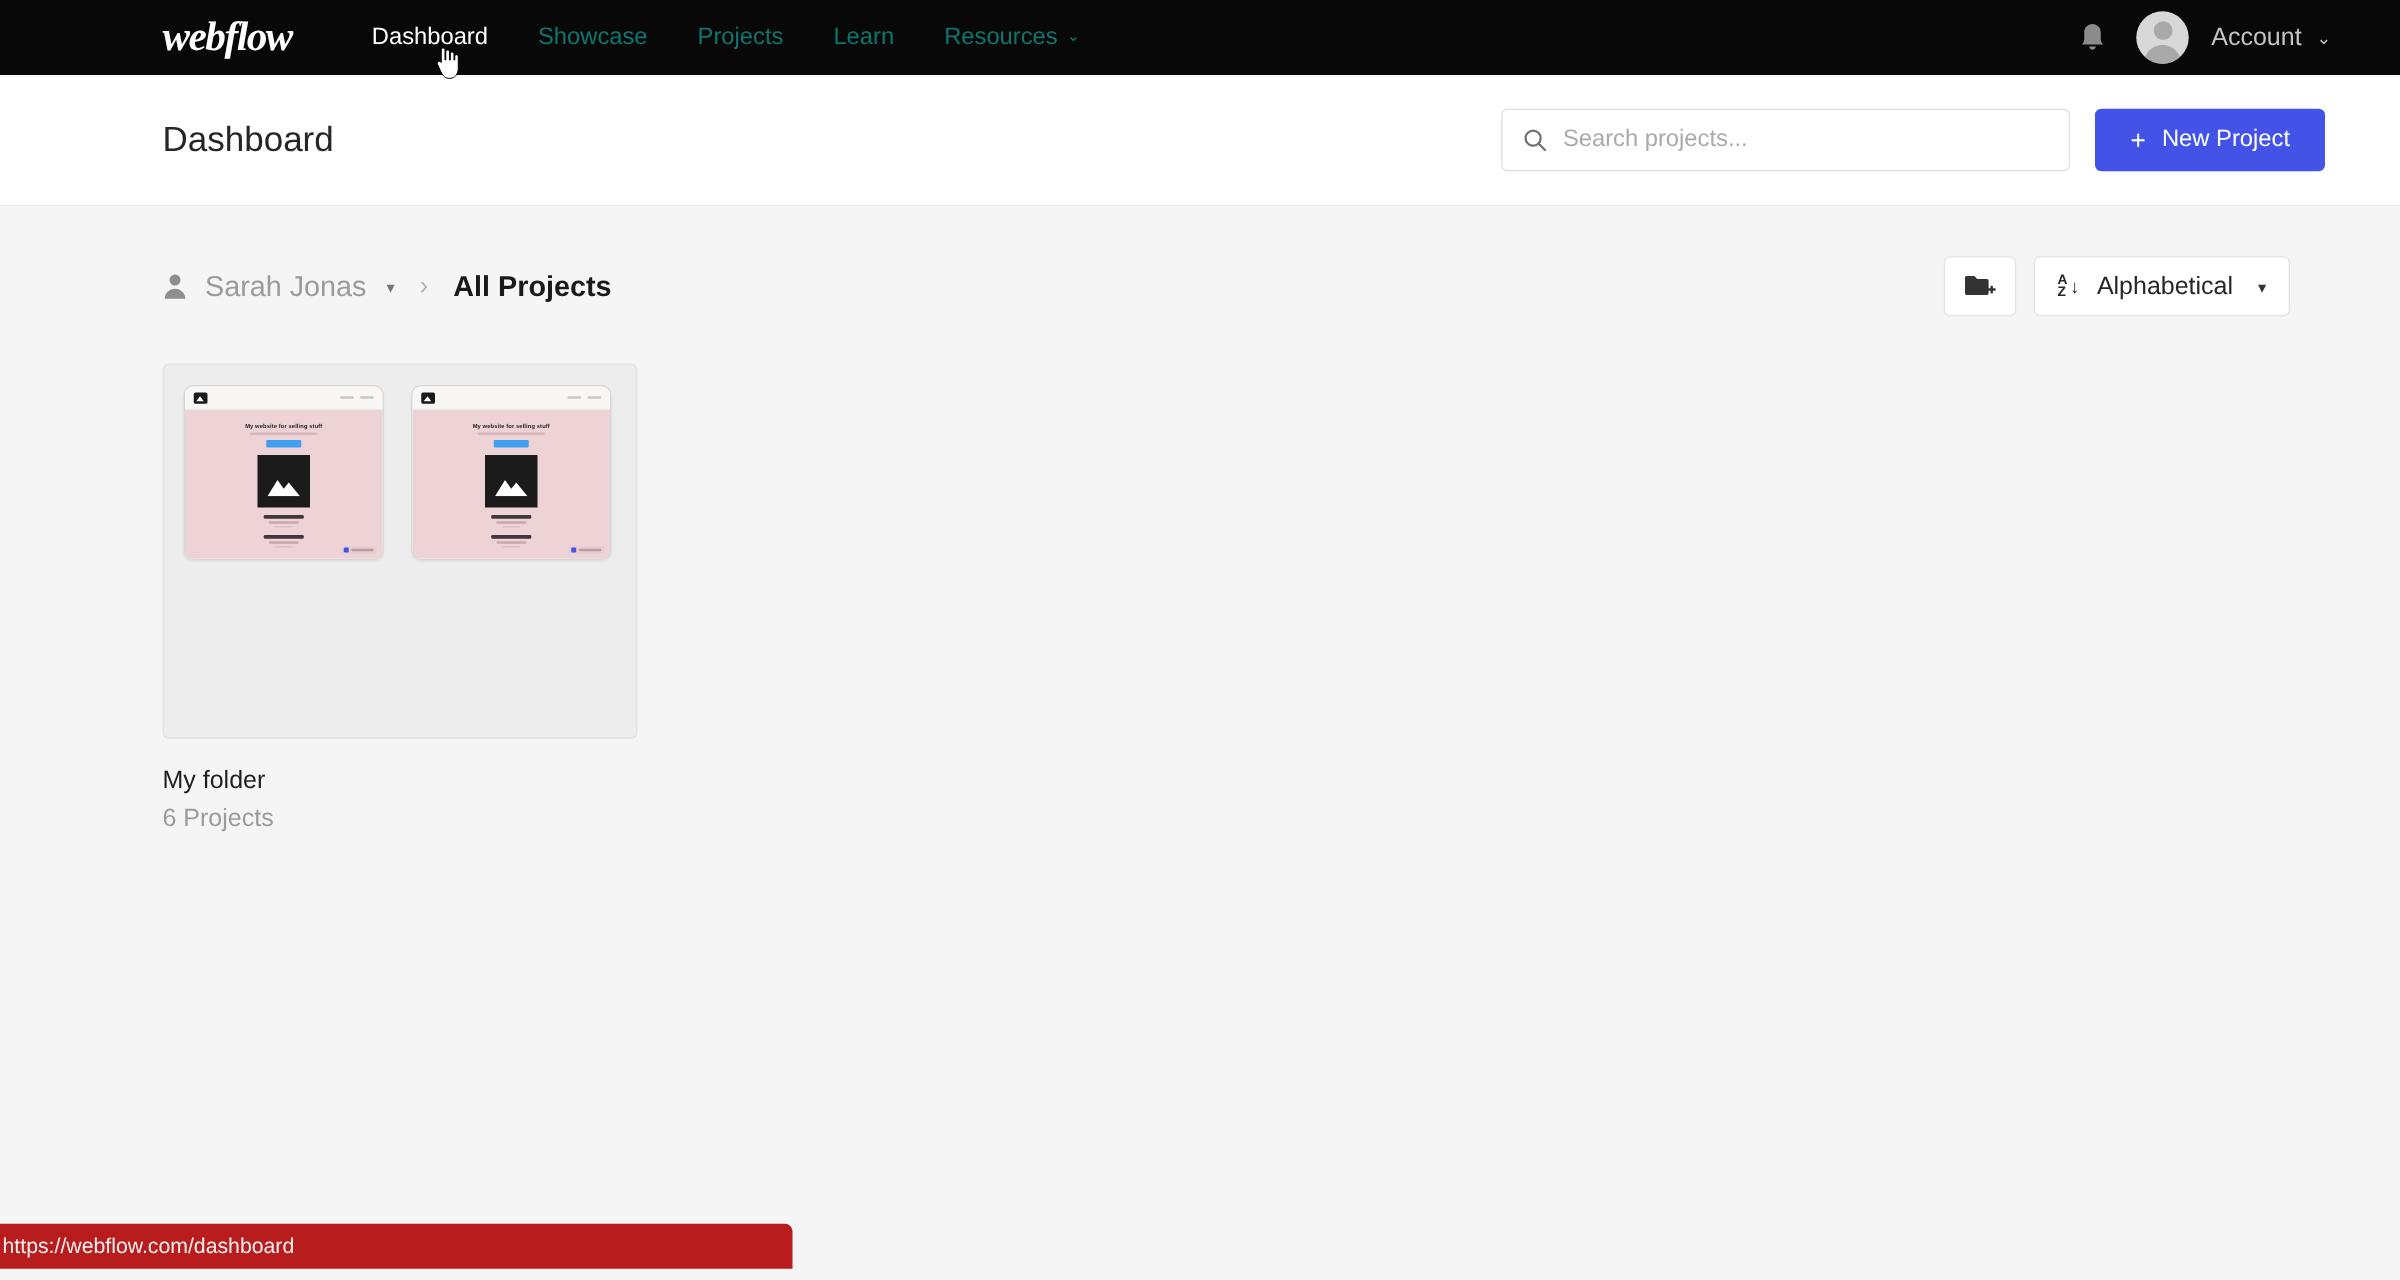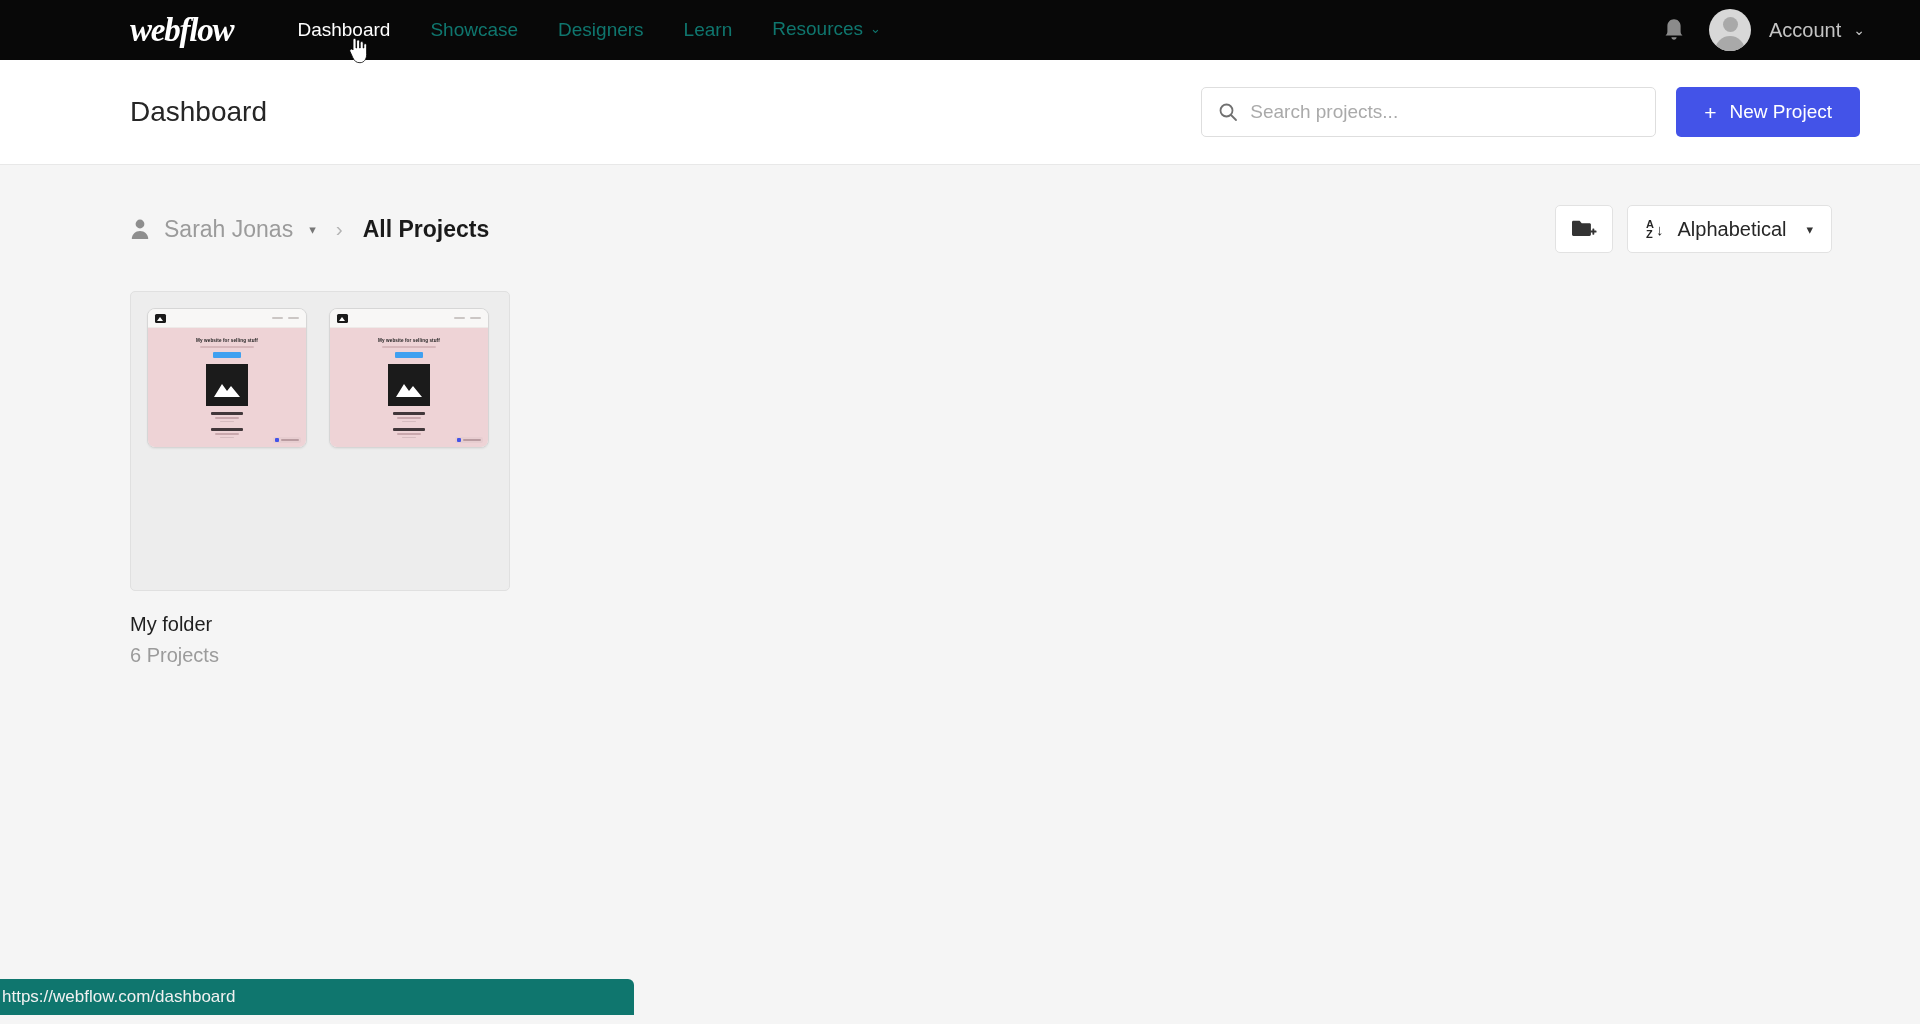--- a/index.html
+++ b/index.html
@@ -366,40 +366,40 @@
     font-size: 20px;
     color: #9b9b9b;
   }
 
   
   .statusbar {
     position: absolute;
     left: 0; bottom: 0;
     height: 36px;
     min-width: 634px;
-    background: #0f766e;
+    background: #b91c1c;
     color: #f1f1f1;
     font-size: 17px;
     display: flex;
     align-items: center;
     padding-left: 2px;
     border-top-right-radius: 6px;
     z-index: 50;
   }
 </style>
 </head>
 <body>
 
 <div class="topnav">
   <div class="brand">webflow</div>
 
   <div class="navlinks">
     <div class="navlink active"><span>Dashboard</span></div>
     <div class="navlink"><span>Showcase</span></div>
-    <div class="navlink"><span>Designers</span></div>
+    <div class="navlink"><span>Projects</span></div>
     <div class="navlink"><span>Learn</span></div>
     <div class="navlink"><span>Resources</span><span class="caret">⌄</span></div>
   </div>
 
   <div class="nav-right">
     <span class="bell">
       <svg width="26" height="28" viewBox="0 0 26 28">
           <path d="M13 3.2c-3.8 0-6.6 2.9-6.6 6.6v5.6c0 1.4-.5 2.6-1.4 3.6l-.5.6h17l-.5-.6c-.9-1-1.4-2.2-1.4-3.6V9.8c0-3.7-2.8-6.6-6.6-6.6z" fill="#8b8b8b"></path>
           <path d="M10.4 21.2h5.2c0 1.4-1.2 2.5-2.6 2.5s-2.6-1.1-2.6-2.5z" fill="#8b8b8b"></path>
         </svg>

